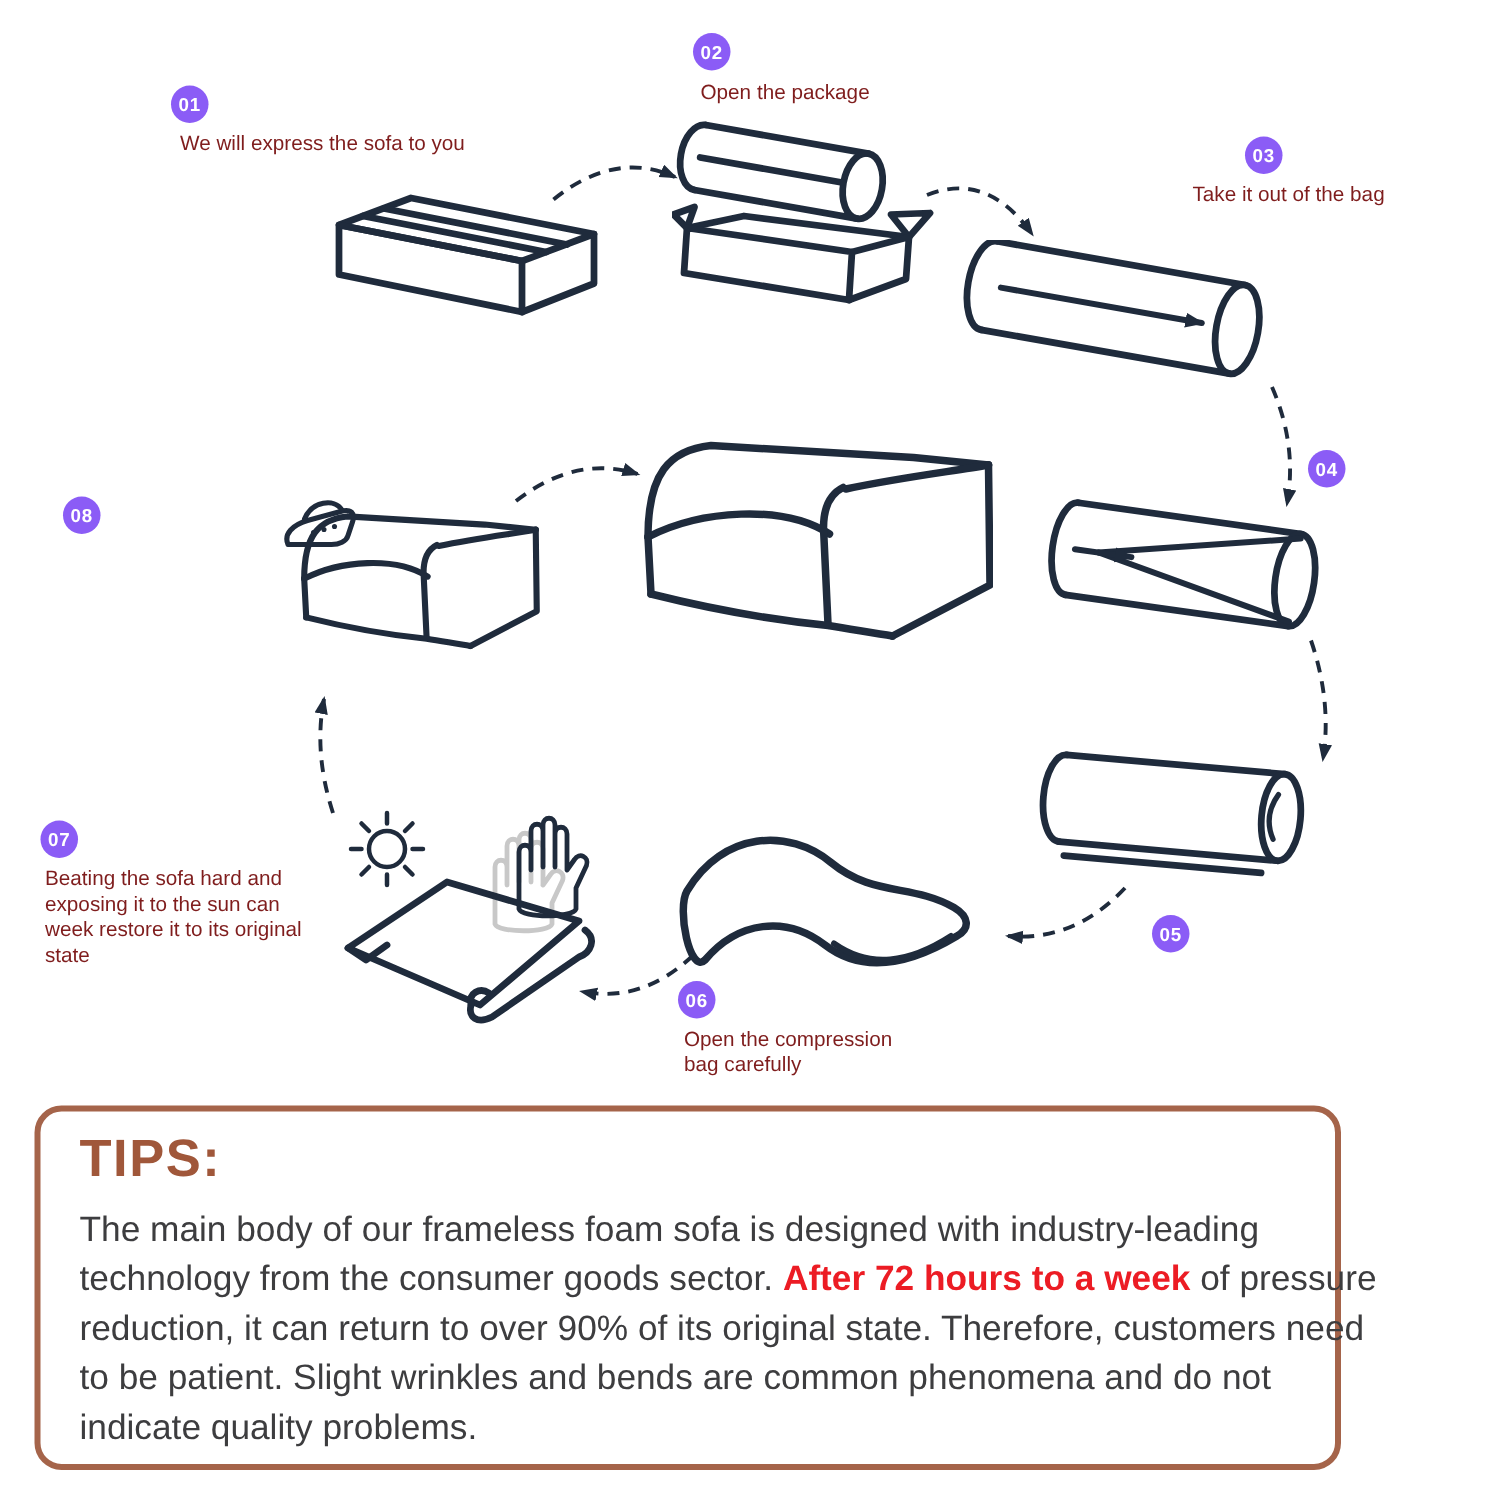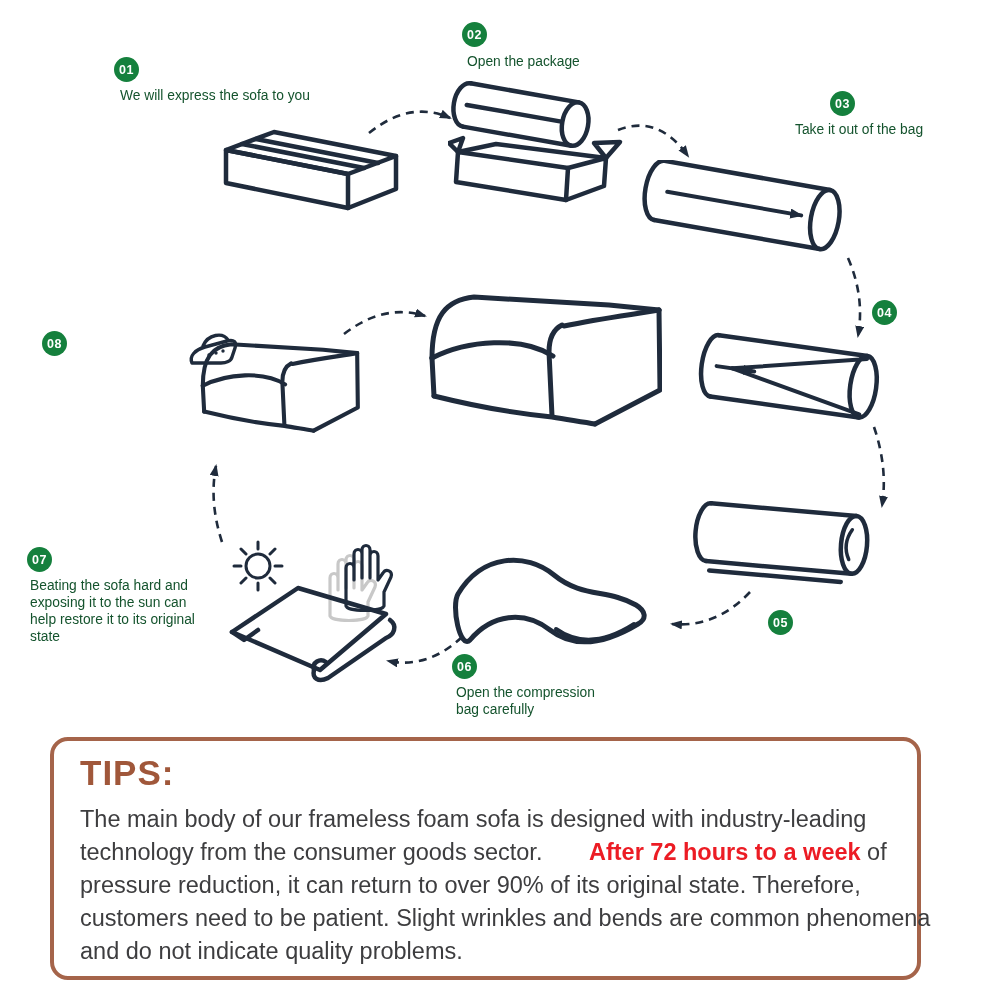--- a/index.html
+++ b/index.html
@@ -1,31 +1,31 @@
 <!DOCTYPE html>
 <html><head>
 <meta charset="utf-8">
 <style>
   html,body{margin:0;padding:0;background:#ffffff;}
   body{width:1000px;height:1000px;position:relative;overflow:hidden;
        font-family:"Liberation Sans", sans-serif;}
   .stage{position:absolute;inset:0;}
   .badge{position:absolute;width:25px;height:25px;border-radius:50%;
-         background:#15803d;color:#fff;font-size:12.5px;font-weight:bold;
+         background:#8b5cf6;color:#fff;font-size:12.5px;font-weight:bold;
          display:flex;align-items:center;justify-content:center;letter-spacing:.5px;}
-  .steplabel{position:absolute;font-size:13.8px;line-height:17px;color:#14532d;
+  .steplabel{position:absolute;font-size:13.8px;line-height:17px;color:#7f1d1d;
              white-space:pre-line;}
   .illus{position:absolute;}
-  .tips{position:absolute;left:50px;top:737px;width:871px;height:243px;
+  .tips{position:absolute;left:23px;top:737px;width:871px;height:243px;
         border:4px solid #a5644a;border-radius:18px;background:#fff;box-sizing:border-box;}
   .tips-heading{position:absolute;left:26px;top:12px;font-size:35px;font-weight:bold;
                 color:#a0573a;letter-spacing:1px;}
   .tips-body{position:absolute;left:26px;top:62px;width:872px;font-size:23.5px;
              line-height:33px;color:#3d3d3f;}
-  .hl{color:#ec1c24;font-weight:bold;margin-left:40px;}
+  .hl{color:#ec1c24;font-weight:bold;}
 </style>
 </head>
 <body>
 
 <div class="stage">
 
   <svg width="0" height="0" style="position:absolute" aria-hidden="true">
     <defs>
       <g id="sofa-shape">
         <path d="M10,82 C10,40 24,24 52,21 L187,29 L237,34"></path>
@@ -183,21 +183,21 @@
 
   <div class="badge" style="left:768px;top:610px">05</div>
 
   <div class="badge" style="left:452px;top:654px">06</div>
   <div class="steplabel" style="left:456px;top:684px">Open the compression
 bag carefully</div>
 
   <div class="badge" style="left:27px;top:547px">07</div>
   <div class="steplabel" style="left:30px;top:577px">Beating the sofa hard and
 exposing it to the sun can
-help restore it to its original
+week restore it to its original
 state</div>
 
   <div class="badge" style="left:42px;top:331px">08</div>
 
   <div class="tips">
     <div class="tips-heading">TIPS:</div>
     <div class="tips-body"><span>The main body of our frameless foam sofa is designed with industry-leading technology from the consumer goods sector. </span><span class="hl">After 72 hours to a week</span><span> of pressure reduction, it can return to over 90% of its original state. Therefore, customers need to be patient. Slight wrinkles and bends are common phenomena and do not indicate quality problems.</span></div>
   </div>
 
 </div>

